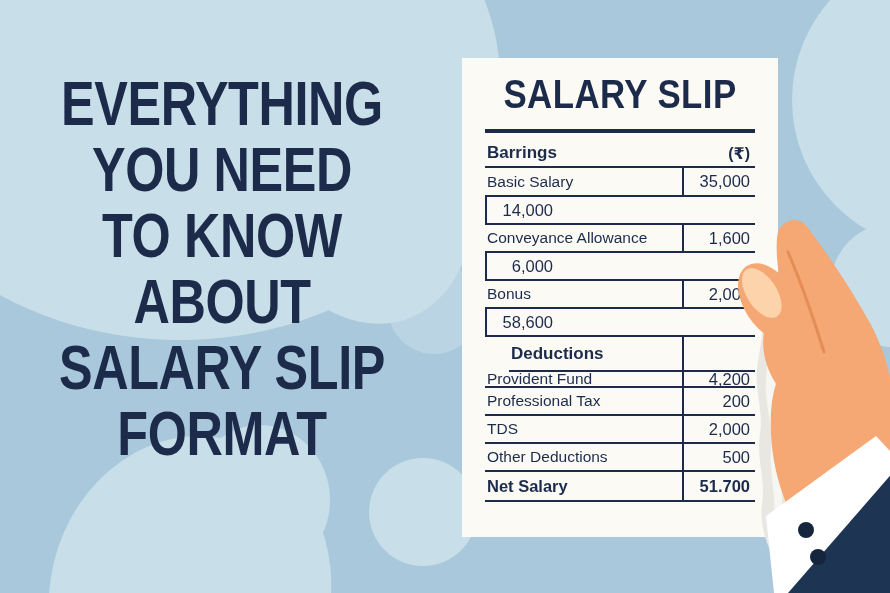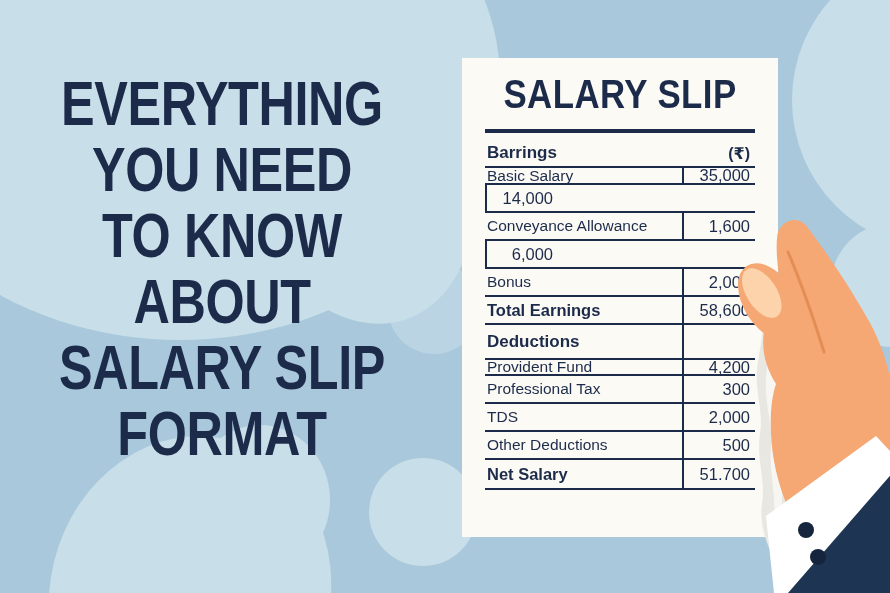--- a/index.html
+++ b/index.html
@@ -36,28 +36,28 @@
     transform:scaleX(.85);color:var(--navy,#1d2b4b);
   }
   .title-rule{position:absolute;top:71px;left:23px;width:270px;height:3.5px;background:var(--navy,#1d2b4b);}
   .slip-table{position:absolute;top:82px;left:23px;width:270px;}
   .row{display:flex;align-items:center;box-sizing:border-box;border-bottom:2px solid var(--navy,#1d2b4b);height:28px;font-size:15.5px;gap:28px;}
   .row .lbl{flex:1;padding-left:2px;white-space:nowrap;}
   .row .val{width:73px;align-self:stretch;display:flex;align-items:center;justify-content:flex-end;
             padding-right:5px;box-sizing:border-box;border-left:2px solid var(--navy,#1d2b4b);font-size:16.5px;}
   .row.head{font-weight:bold;border-bottom-width:2.5px;font-size:17px;}
   .row.head .val{border-left:none;font-size:16px;}
-  .row.r1{height:17px;}
+  .row.r1{height:29px;}
   .row.total .lbl{font-weight:bold;font-size:16.5px;}
-  .row.section{height:35px;}
+  .row.section{height:35px;margin-left:24px;}
   .row.section .lbl{font-weight:bold;font-size:17px;}
   .row.rpf{height:16px;}
   .row.net{height:30px;border-bottom-width:2.5px;}
   .row.net .lbl{font-weight:bold;font-size:16.5px;}
-  .row.net .val{font-weight:normal;}
+  .row.net .val{font-weight:bold;}
 
   .hand-svg{position:absolute;left:730px;top:200px;}
 </style>
 </head>
 <body style="--bg-base: #a9c8db; --blob-light: #c8dfe9; --navy: #1d2b4b; --paper: #fbfaf5; --skin: #f5a873; --skin-line: #e48e56; --nail: #fcd3ab; --crumple: #e8e7e1; --crumple-light: #f7f6f2; --suit: #1d3453; --suit-button: #15253d; --cuff: #ffffff;">
 
 <div class="blob blob-a"></div>
 <div class="blob blob-b"></div>
 <div class="blob blob-c"></div>
 <div class="blob blob-c2"></div>
@@ -98,36 +98,35 @@
     </div>
     <div class="row">
       <div class="val">6,000</div>
     </div>
     <div class="row">
       <div class="lbl">Bonus</div>
       <div class="val">2,000</div>
     </div>
 
     <div class="row total">
-      <div class="lbl">Total Earnings</div>
       <div class="val">58,600</div>
     </div>
 
     <div class="row section">
       <div class="lbl">Deductions</div>
       <div class="val"></div>
     </div>
 
     <div class="row rpf">
       <div class="lbl">Provident Fund</div>
       <div class="val">4,200</div>
     </div>
     <div class="row">
       <div class="lbl">Professional Tax</div>
-      <div class="val">300</div>
+      <div class="val">200</div>
     </div>
     <div class="row">
       <div class="lbl">TDS</div>
       <div class="val">2,000</div>
     </div>
     <div class="row">
       <div class="lbl">Other Deductions</div>
       <div class="val">500</div>
     </div>
 

